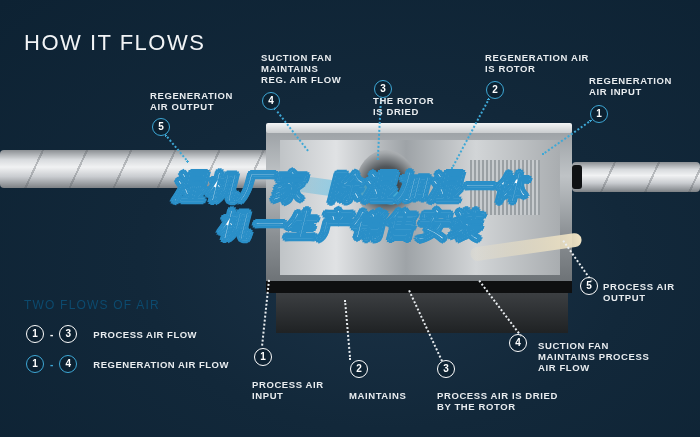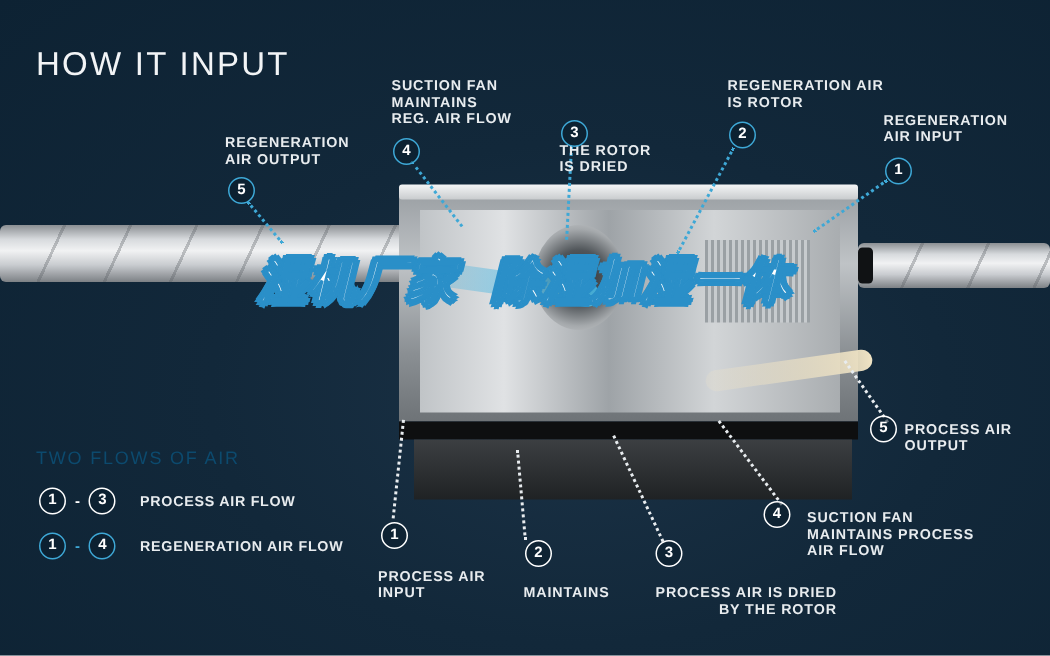--- a/index.html
+++ b/index.html
@@ -99,21 +99,21 @@
   
   .legend-title { left: 24px; top: 298px; font-size: 12px; letter-spacing: 1.2px; color: #0c4a6e; }
   .legend-row { left: 26px; display: flex; align-items: center; gap: 6px; }
   .legend-row .dash { font-size: 10px; font-weight: bold; color: #ffffff; }
   .legend-row .dash.blue { color: #3ea8d6; }
   .legend-row .txt { margin-left: 10px; font-size: 9.5px; font-weight: bold; letter-spacing: 0.5px; color: #e8ecef; }
 </style>
 </head>
 <body>
 
-<div class="abs title">HOW IT INPUT</div>
+<div class="abs title">HOW IT FLOWS</div>
 
 <div class="abs duct" style="left:0; top:150px; width:290px; height:38px;">
   <div class="duct-stripes"></div>
 </div>
 <div class="abs duct" style="left:572px; top:162px; width:128px; height:30px;">
   <div class="duct-stripes"></div>
 </div>
 <div class="abs" style="left:572px; top:165px; width:10px; height:24px; background:#101214; border-radius:3px;"></div>
 
 <div class="abs machine-body"></div>
@@ -160,21 +160,21 @@
 <div class="abs num blue" style="left:590px; top:105px;">1</div>
 
 <div class="abs num" style="left:254px; top:348px;">1</div>
 <div class="abs label" style="left:252px; top:379px;">PROCESS AIR
 INPUT</div>
 
 <div class="abs num" style="left:350px; top:360px;">2</div>
 <div class="abs label" style="left:349px; top:390px;">MAINTAINS</div>
 
 <div class="abs num" style="left:437px; top:360px;">3</div>
-<div class="abs label" style="left:437px; top:390px;text-align:right;">PROCESS AIR IS DRIED
+<div class="abs label" style="left:437px; top:390px;">PROCESS AIR IS DRIED
 BY THE ROTOR</div>
 
 <div class="abs num" style="left:509px; top:334px;">4</div>
 <div class="abs label" style="left:538px; top:340px;">SUCTION FAN
 MAINTAINS PROCESS
 AIR FLOW</div>
 
 <div class="abs num" style="left:580px; top:277px;">5</div>
 <div class="abs label" style="left:603px; top:281px;">PROCESS AIR
 OUTPUT</div>
@@ -190,13 +190,14 @@
 
 <div class="abs legend-row" style="top:355px;">
   <div class="num blue" style="position:static;">1</div>
   <span class="dash blue">-</span>
   <div class="num blue" style="position:static;">4</div>
   <span class="txt">REGENERATION AIR FLOW</span>
 </div>
 
 <div class="abs overlay">
   <div style="white-space:pre;margin-top:10px;">湿机厂家  除湿加湿一体</div>
+  <div>机一生产销售安装</div>
 </div>
 
 </body></html>

